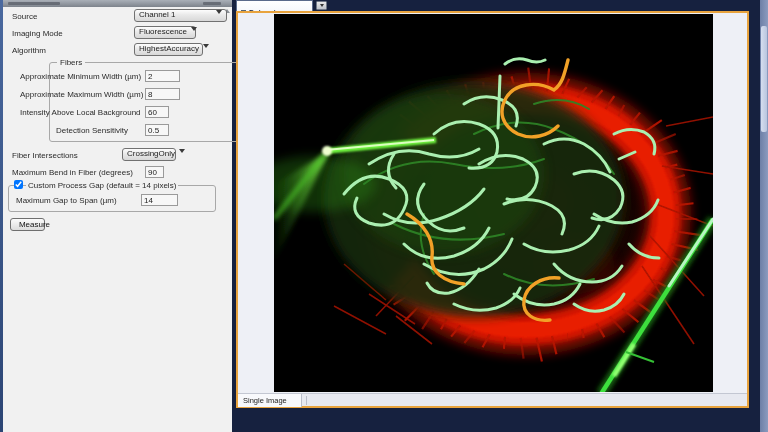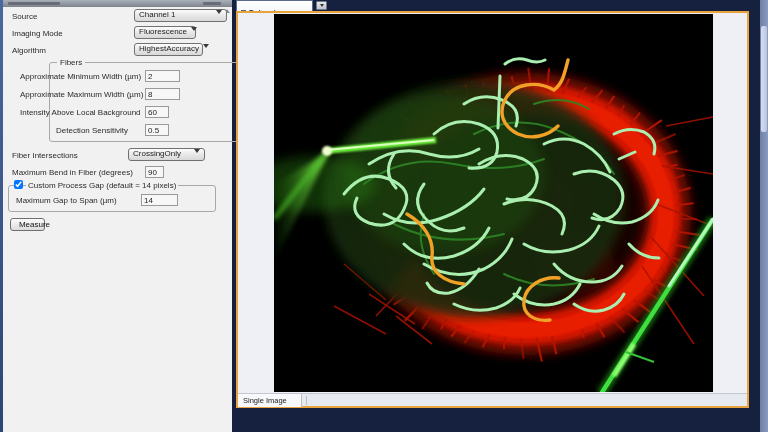--- a/index.html
+++ b/index.html
@@ -100,21 +100,21 @@
     <div class="row-label" style="left:17px;top:72px;">Approximate Minimum Width (µm)</div>
     <input class="tbox" style="left: 142px; top: 70px; width: 35px;" value="2">
     <div class="row-label" style="left:17px;top:90px;">Approximate Maximum Width (µm)</div>
     <input class="tbox" style="left: 142px; top: 88px; width: 35px;" value="8">
     <div class="row-label" style="left:17px;top:108px;">Intensity Above Local Background</div>
     <input class="tbox" style="left: 142px; top: 106px; width: 24px;" value="60">
     <div class="row-label" style="left:17px;top:126px;margin-left:36px;">Detection Sensitivity</div>
     <input class="tbox" style="left: 142px; top: 124px; width: 24px;" value="0.5">
 
     <div class="row-label" style="left:9px;top:151px;">Fiber Intersections</div>
-    <div class="combo" style="left:125px;top:148px;width:77px;">
+    <div class="combo" style="left:119px;top:148px;width:54px;">
       <span>CrossingOnly</span>
       <span class="arr"></span>
     </div>
 
     <div class="row-label" style="left:9px;top:168px;">Maximum Bend in Fiber (degrees)</div>
     <input class="tbox" style="left: 142px; top: 166px; width: 19px;" value="90">
 
     <div class="groupbox" style="left:5px;top:185px;width:208px;height:27px;"></div>
     <input type="checkbox" style="position: absolute; left: 11px; top: 180px; width: 9px; height: 9px; margin: 0px;" checked="">
     <div class="row-label" style="left:23px;top:181px;background:var(--panel-bg,#f1f1f1);padding:0 2px;">Custom Process Gap (default = 14 pixels)</div>

